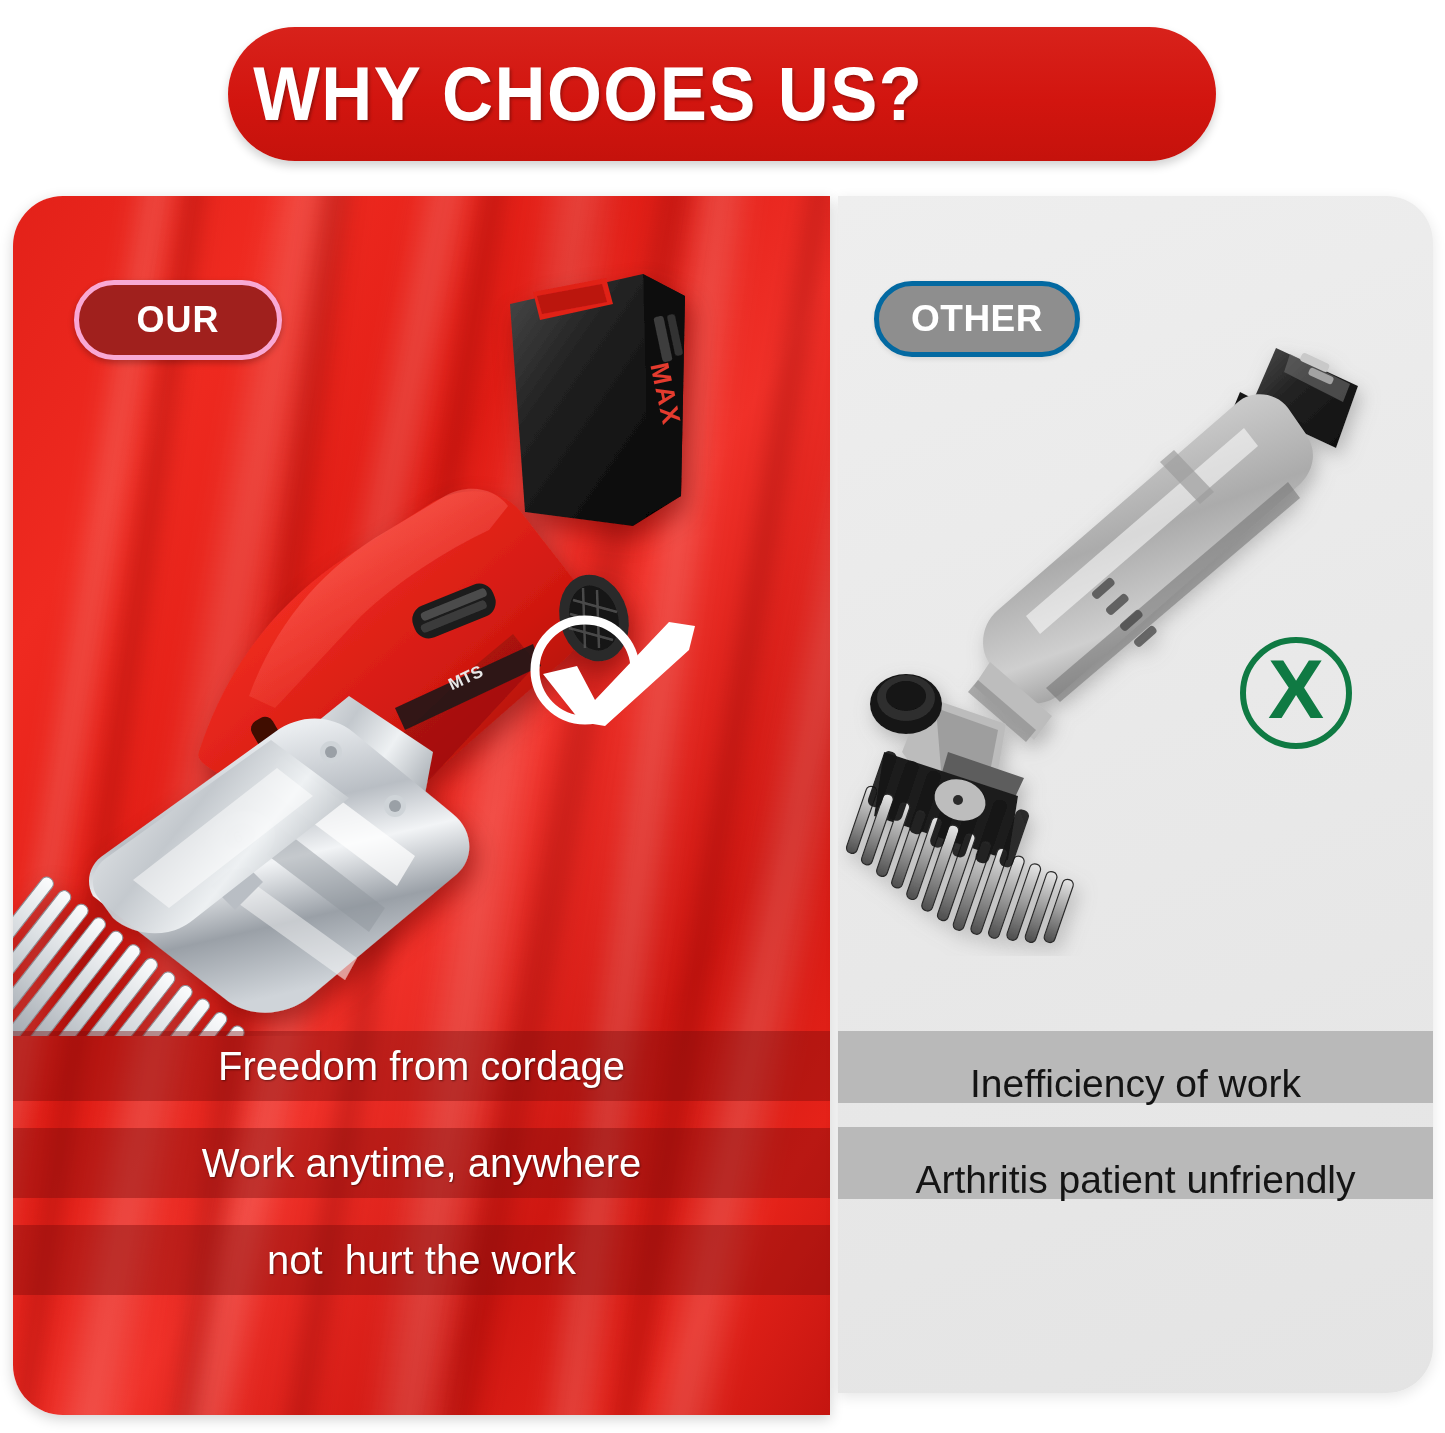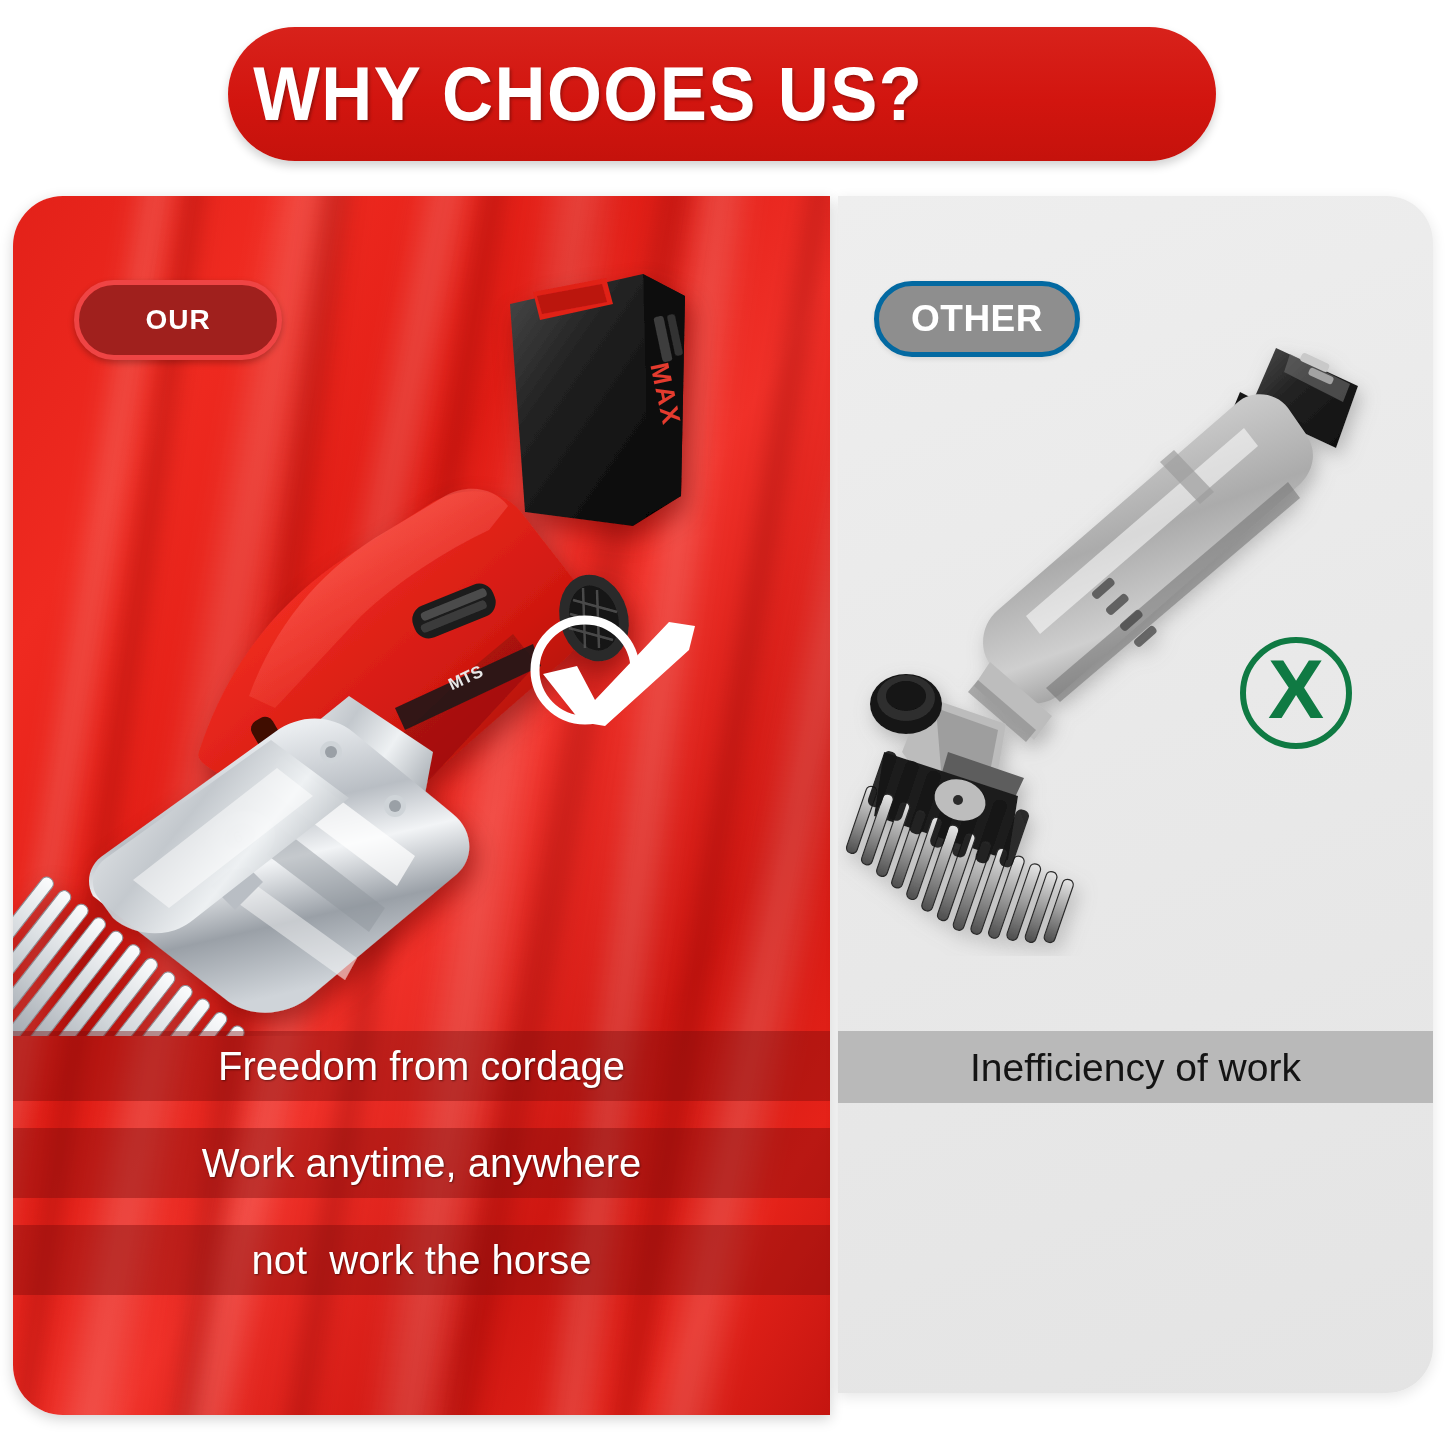--- a/index.html
+++ b/index.html
@@ -61,22 +61,22 @@
   }
 
   
   .badge{
     position:absolute;display:flex;align-items:center;justify-content:center;
     border-radius:60px;font-weight:bold;color:#ffffff;
   }
   #badge-our{
     left:74px;top:280px;width:198px;height:70px;
     background:#a0201d;
-    border:5px solid #ef4444;
-    font-size:28px;letter-spacing:1px;
+    border:5px solid #f9a8d4;
+    font-size:36px;letter-spacing:1px;
     box-shadow:0 3px 6px rgba(0,0,0,.25);
   }
   #badge-other{
     left:874px;top:281px;width:196px;height:66px;
     background:#8e8e8e;
     border:5px solid #0369a1;
     font-size:37px;letter-spacing:.5px;
     box-shadow:0 2px 5px rgba(0,0,0,.10);
   }
 
@@ -98,21 +98,21 @@
   .row-our .txt{
     color:#ffffff;font-size:40px;line-height:1;
     text-shadow:1px 1px 2px rgba(0,0,0,.45);
     white-space:pre;
   }
 
   #features-other{position:absolute;left:838px;top:1031px;width:595px;height:262px;}
   .row-other{
     position:absolute;left:0;width:595px;height:72px;
     background:#b9b9b9;
-    display:flex;align-items:center;justify-content:center;
+    display:flex;align-items:flex-end;justify-content:center;
   }
   .row-other .txt{
     color:#141414;font-size:39px;line-height:1;white-space:pre;
   }
 </style>
 </head>
 <body>
 
 <div id="title-banner">
   <span id="title-text">WHY CHOOES US?</span>
@@ -412,21 +412,24 @@
 </div>
 
 <div id="features-our">
   <div class="row-our" style="top:97px;">
     <span class="txt">Work anytime, anywhere</span>
   </div>
   <div class="row-our" style="top:0px;">
     <span class="txt">Freedom from cordage</span>
   </div>
   <div class="row-our" style="top:194px;">
-    <span class="txt">not  work the horse</span>
+    <span class="txt">not  hurt the work</span>
   </div>
 </div>
 
 <div id="features-other">
   <div class="row-other" style="top:0px;">
     <span class="txt">Inefficiency of work</span>
   </div>
+  <div class="row-other" style="top:96px;">
+    <span class="txt">Arthritis patient unfriendly</span>
+  </div>
 </div>
 
 </body></html>

